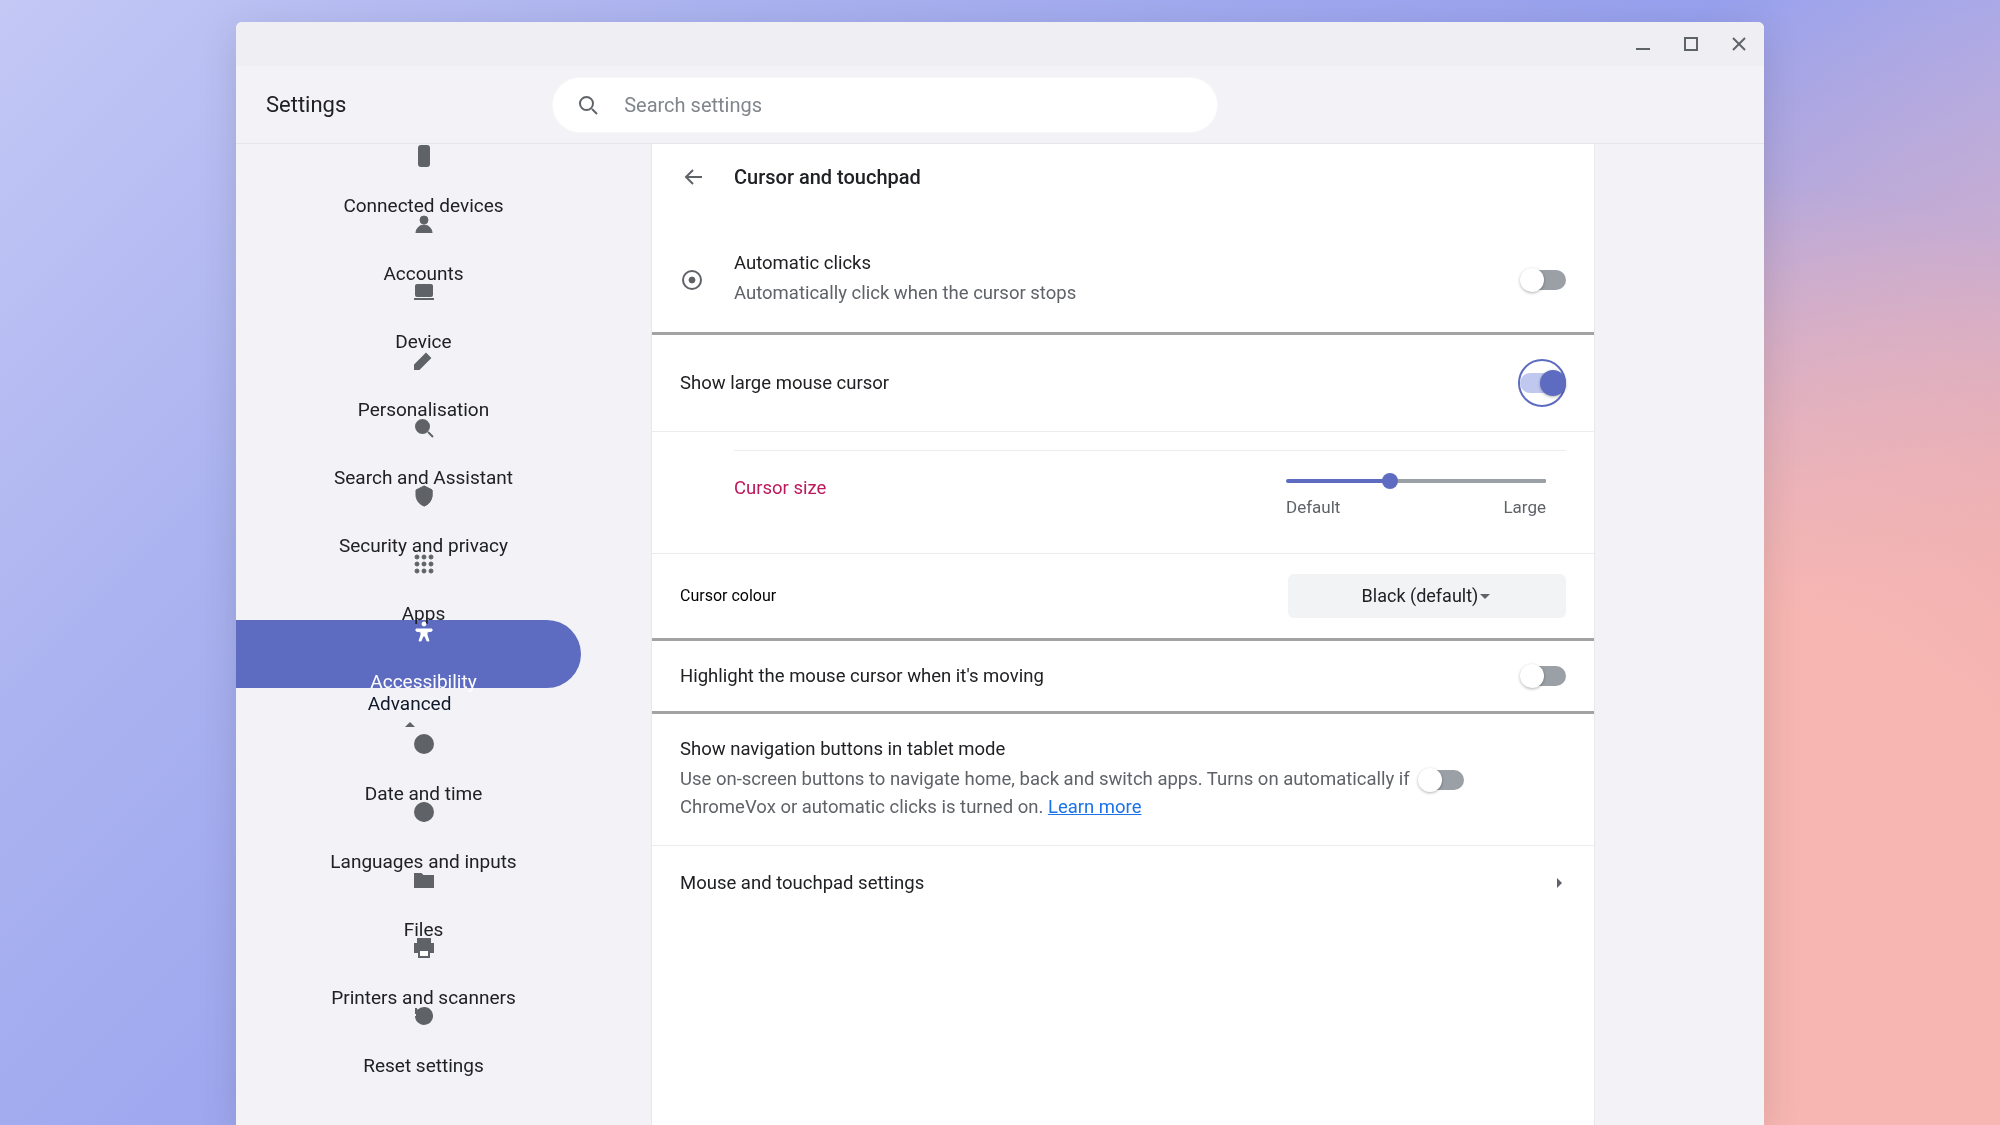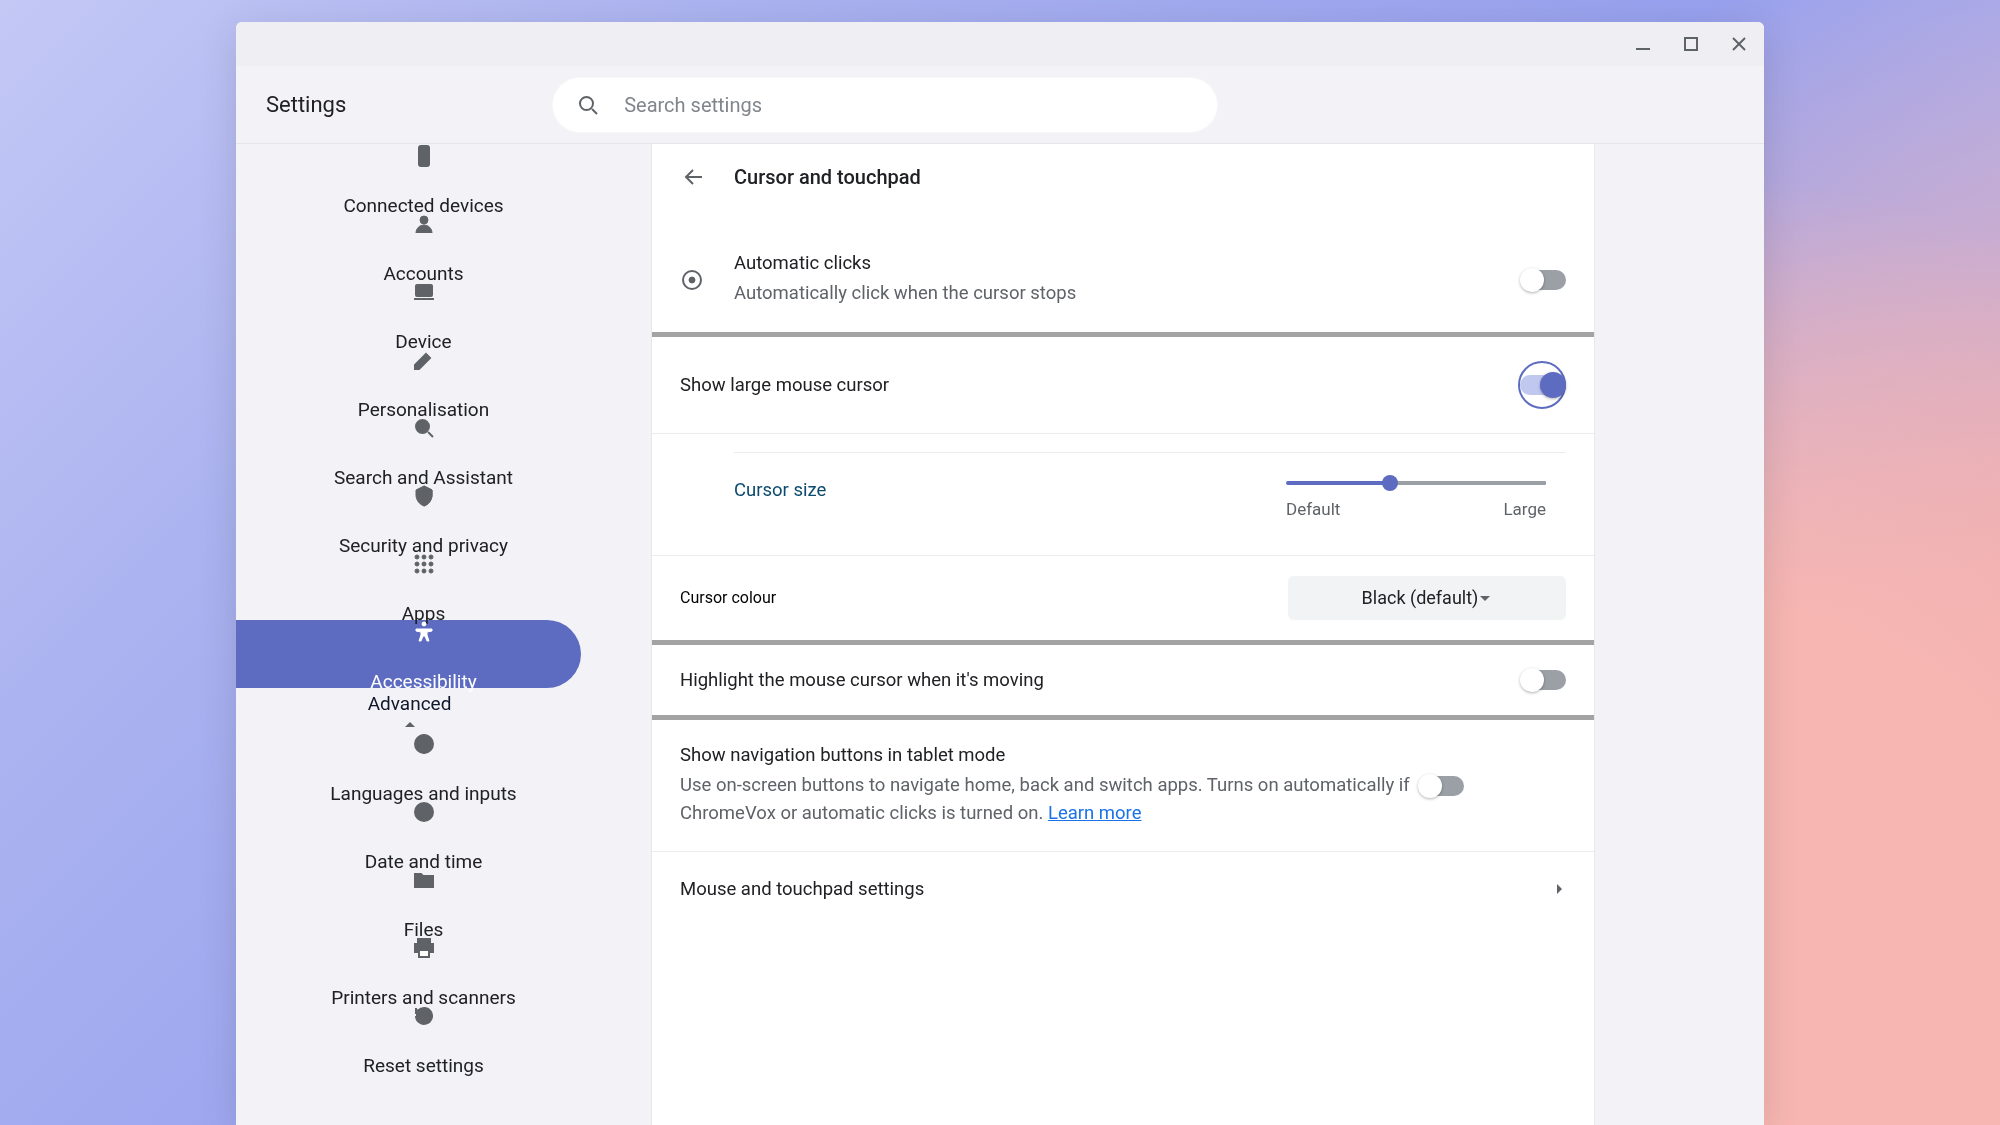--- a/index.html
+++ b/index.html
@@ -92,21 +92,21 @@
   }
   .panel-header {
     height: 66px; display:flex; align-items:center; gap: 26px;
     padding: 0 28px;
   }
   .back-btn { width:28px; height:28px; display:flex; align-items:center; justify-content:center; }
   .panel-title { font-size:20px; color:#202124; font-weight:500; }
 
   .row {
     padding: 24px 28px;
-    border-top:5px solid #a3a3a3;
+    border-top:3px solid #a3a3a3;
     display:flex; align-items:center;
   }
   .row.first { border-top:none; padding-top:24px; }
   .row .icon-lead { width:24px; height:24px; stroke:#5f6368; margin-right:30px; flex:none; }
   .row .texts { flex:1; }
   .row .row-title { font-size:18.5px; color:#202124; }
   .row .row-sub   { font-size:18.5px; color:#5f6368; margin-top:6px; line-height:1.5; }
   .row .row-sub a { color:#1a73e8; text-decoration:underline; }
 
   .toggle {
@@ -128,21 +128,21 @@
   }
   .toggle-ring .toggle { margin:0; }
   .toggle-ring .knob { width:26px; height:26px; top:-3px; }
 
   .subrow {
     padding: 18px 28px 30px 82px;
     border-top:1px solid #ececf0;
     display:flex; align-items:flex-start; gap:40px;
     margin: 0 28px 0 28px;
   }
-  .subrow .sub-title { font-size:18.5px; color:#0c4a6e; flex:none; padding-top:6px; }
+  .subrow .sub-title { font-size:18.5px; color:#be185d; flex:none; padding-top:6px; }
   .slider-wrap { flex:1; max-width: 260px; margin-left:auto; }
   .slider-track { height:4px; background:#5d6cc0; border-radius:2px; position:relative; margin-top:8px; }
   .slider-track .rest { position:absolute; top:0; bottom:0; background:#9aa0a6; border-radius:2px; }
   .slider-thumb { position:absolute; top:-6px; width:16px; height:16px; border-radius:50%; background:#5d6cc0; }
   .slider-labels { display:flex; justify-content:space-between; font-size:17px; color:#5f6368; margin-top:14px; }
 
   .select-row { padding: 20px 28px; border-top:1px solid #ececf0; display:flex; align-items:center; }
   .select-box {
     margin-left:auto; width:278px; height:44px;
     background:#f1f3f4; border-radius:6px;
@@ -269,32 +269,32 @@
       <div class="advanced-header">
         <span>Advanced</span>
         <svg width="14" height="14" viewBox="0 0 14 14">
             <path d="M2 9l5-5 5 5z" fill="#5f6368"></path>
           </svg>
       </div>
 
       <div class="nav-item">
         <svg viewBox="0 0 24 24" fill="none">
             <circle cx="12" cy="12" r="9" stroke-width="2"></circle>
+            <path d="M12 7v5l3 3" stroke-width="2"></path>
+          </svg>
+        <span class="nav-label">Date and time</span>
+      </div>
+
+      <div class="nav-item">
+        <svg viewBox="0 0 24 24" fill="none">
+            <circle cx="12" cy="12" r="9" stroke-width="2"></circle>
             <ellipse cx="12" cy="12" rx="4" ry="9" stroke-width="2"></ellipse>
             <line x1="3" y1="12" x2="21" y2="12" stroke-width="2"></line>
           </svg>
         <span class="nav-label">Languages and inputs</span>
-      </div>
-
-      <div class="nav-item">
-        <svg viewBox="0 0 24 24" fill="none">
-            <circle cx="12" cy="12" r="9" stroke-width="2"></circle>
-            <path d="M12 7v5l3 3" stroke-width="2"></path>
-          </svg>
-        <span class="nav-label">Date and time</span>
       </div>
 
       <div class="nav-item">
         <svg viewBox="0 0 24 24" fill="none">
             <path d="M3 6h6l2 2h10v11H3V6z" stroke-width="2"></path>
           </svg>
         <span class="nav-label">Files</span>
       </div>
 
       <div class="nav-item">

